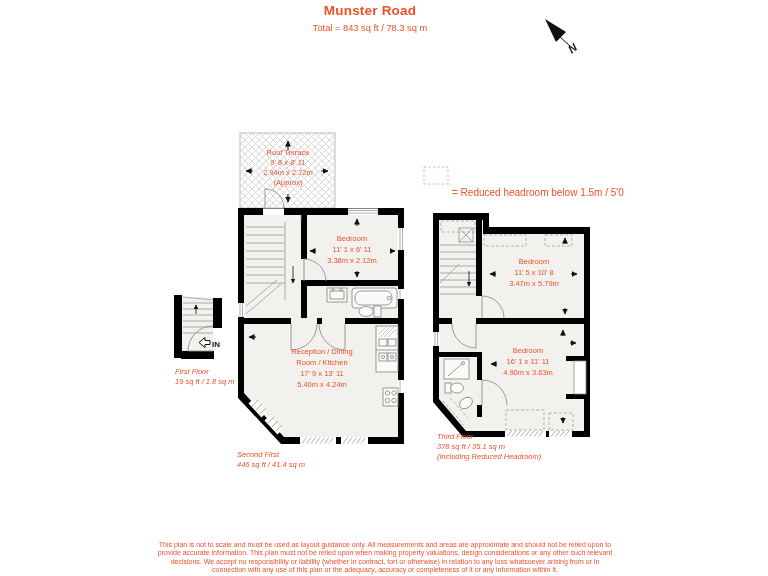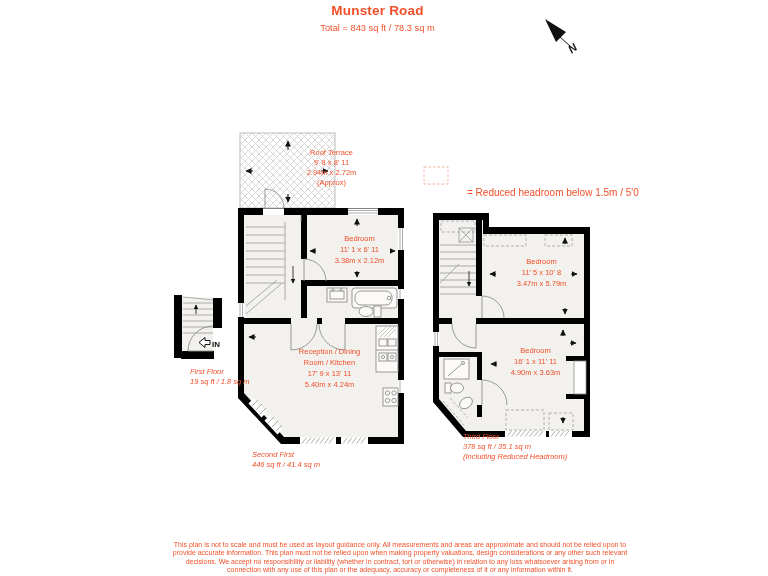--- a/index.html
+++ b/index.html
@@ -1,18 +1,18 @@
 <!DOCTYPE html>
 <html style="--accent: #f0502a;"><head>
 <meta charset="utf-8">
 <style>
   html,body{margin:0;padding:0;background:#fff;}
   .canvas{position:relative;width:768px;height:576px;background:#ffffff;
           font-family:"Liberation Sans","DejaVu Sans",sans-serif;overflow:hidden;}
-  .accent{color:var(--accent,#f0502a);padding-left:15px;}
+  .accent{color:var(--accent,#f0502a);}
   .hdr{position:absolute;left:0;top:3px;width:740px;text-align:center;}
   .hdr-title{font-size:13.5px;font-weight:bold;letter-spacing:.2px;margin-bottom:5px;}
   .hdr-line{font-size:9.3px;line-height:11px;}
   .lbl{position:absolute;text-align:center;transform:translateX(-50%);
        font-size:7.5px;line-height:11px;white-space:nowrap;}
   .lbl.tight{line-height:10px;}
   .lbl span{display:block;}
   .flbl{position:absolute;font-size:7.5px;line-height:10px;white-space:nowrap;font-style:italic;}
   .flbl span{display:block;}
   .legend-text{position:absolute;left:452px;top:187px;font-size:10px;}
@@ -326,21 +326,21 @@
   </g>
 </svg>
 
 <div class="hdr">
   <div class="hdr-title accent">Munster Road</div>
   <div class="hdr-line accent">Total = 843 sq ft / 78.3 sq m</div>
 </div>
 
 <div class="legend-text accent">= Reduced headroom below 1.5m / 5'0</div>
 
-<div class="lbl tight accent" style="left:288px;top:148px;margin-left:36px;">
+<div class="lbl tight accent" style="left:288px;top:148px;">
   <span>Roof Terrace</span>
   <span>9' 8 x 8' 11</span>
   <span>2.94m x 2.72m</span>
   <span>(Approx)</span>
 </div>
 
 <div class="lbl accent" style="left:352px;top:233px;">
   <span>Bedroom</span>
   <span>11' 1 x 6' 11</span>
   <span>3.38m x 2.12m</span>
@@ -368,21 +368,21 @@
 <div class="flbl accent" style="left:175px;top:367px;">
   <span>First Floor</span>
   <span>19 sq ft / 1.8 sq m</span>
 </div>
 
 <div class="flbl accent" style="left:237px;top:450px;">
   <span>Second First</span>
   <span>446 sq ft / 41.4 sq m</span>
 </div>
 
-<div class="flbl accent" style="left:448px;top:432px;">
+<div class="flbl accent" style="left:437px;top:432px;">
   <span>Third Floor</span>
   <span>378 sq ft / 35.1 sq m</span>
   <span>(Including Reduced Headroom)</span>
 </div>
 
 <div class="disc accent">This plan is not to scale and must be used as layout guidance only. All measurements and areas are approximate and should not be relied upon to provide accurate information. This plan must not be relied upon when making property valuations, design considerations or any other such relevant decisions. We accept no responsibility or liability (whether in contract, tort or otherwise) in relation to any loss whatsoever arising from or in connection with any use of this plan or the adequacy, accuracy or completeness of it or any information within it.</div>
 
 </div>
 
 </body></html>

